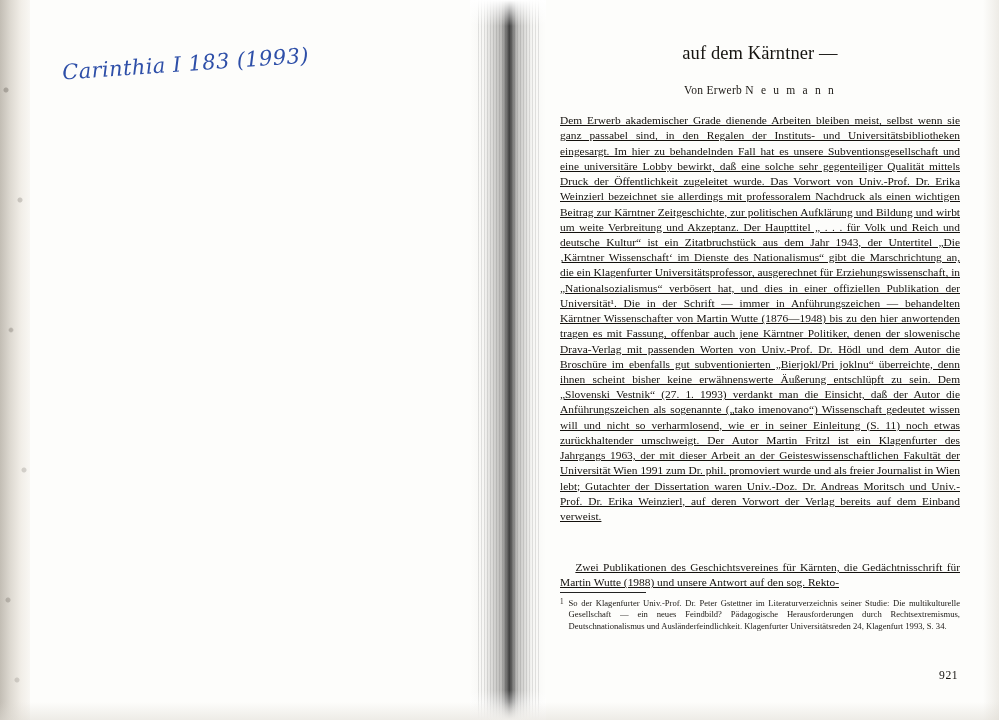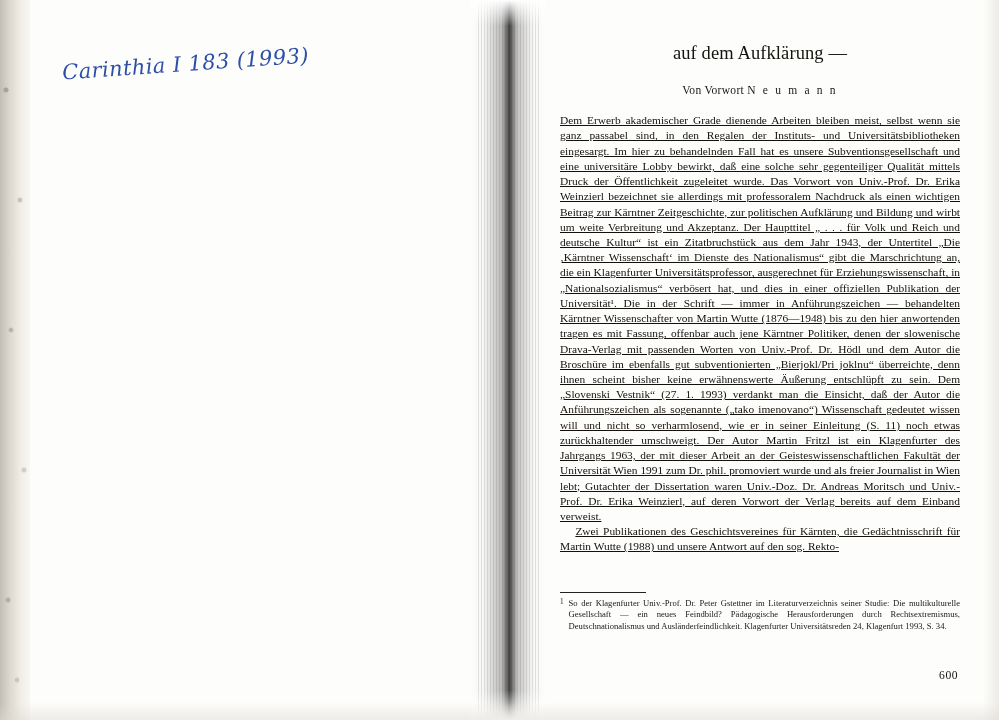--- a/index.html
+++ b/index.html
@@ -116,21 +116,21 @@
   .body {
     margin-top: 17px;
     font-size: 11.4px;
     line-height: 1.335;
     text-align: justify;
     color: #14110d;
     hyphens: manual;
     text-decoration: underline;
   }
   .body p { margin: 0; }
-  .body p + p { text-indent: 1.35em; }
+  .body p + p { text-indent: 1.35em; margin-top: 36px; }
 
   .footnote-wrap {
     position: absolute;
     left: 0;
     bottom: 58px;
     width: 400px;
   }
   .fn-rule {
     width: 86px;
     height: 1px;
@@ -178,39 +178,39 @@
   <div class="gutter"></div>
   <div class="gutter-streaks"></div>
   <div class="gutter-top-fade"></div>
   <div class="gutter-bottom-fade"></div>
 
   <div class="handwriting">Carinthia I 183 (1993)</div>
 
   <div class="page-right">
 
     <h1 class="title">
-      <span class="tline">auf dem Aufklärung —</span>
+      <span class="tline">auf dem Kärntner —</span>
     </h1>
 
     <div class="byline">
-      <span>Von Vorwort</span>
+      <span>Von Erwerb</span>
       <span class="sp">N e u m a n n</span>
     </div>
 
     <div class="body">
       <p>Dem Erwerb akademischer Grade dienende Arbeiten bleiben meist, selbst wenn sie ganz passabel sind, in den Regalen der Instituts- und Universitätsbibliotheken eingesargt. Im hier zu behandelnden Fall hat es unsere Subventionsgesellschaft und eine universitäre Lobby bewirkt, daß eine solche sehr gegenteiliger Qualität mittels Druck der Öffentlichkeit zugeleitet wurde. Das Vorwort von Univ.-Prof. Dr. Erika Weinzierl bezeichnet sie allerdings mit professoralem Nachdruck als einen wichtigen Beitrag zur Kärntner Zeitgeschichte, zur politischen Aufklärung und Bildung und wirbt um weite Verbreitung und Akzeptanz. Der Haupttitel „ . . . für Volk und Reich und deutsche Kultur“ ist ein Zitatbruchstück aus dem Jahr 1943, der Untertitel „Die ‚Kärntner Wissenschaft‘ im Dienste des Nationalismus“ gibt die Marschrichtung an, die ein Klagenfurter Universitätsprofessor, ausgerechnet für Erziehungswissenschaft, in „Nationalsozialismus“ verbösert hat, und dies in einer offiziellen Publikation der Universität¹. Die in der Schrift — immer in Anführungszeichen — behandelten Kärntner Wissenschafter von Martin Wutte (1876—1948) bis zu den hier anwortenden tragen es mit Fassung, offenbar auch jene Kärntner Politiker, denen der slowenische Drava-Verlag mit passenden Worten von Univ.-Prof. Dr. Hödl und dem Autor die Broschüre im ebenfalls gut subventionierten „Bierjokl/Pri joklnu“ überreichte, denn ihnen scheint bisher keine erwähnenswerte Äußerung entschlüpft zu sein. Dem „Slovenski Vestnik“ (27. 1. 1993) verdankt man die Einsicht, daß der Autor die Anführungszeichen als sogenannte („tako imenovano“) Wissenschaft gedeutet wissen will und nicht so verharmlosend, wie er in seiner Einleitung (S. 11) noch etwas zurückhaltender umschweigt. Der Autor Martin Fritzl ist ein Klagenfurter des Jahrgangs 1963, der mit dieser Arbeit an der Geisteswissenschaftlichen Fakultät der Universität Wien 1991 zum Dr. phil. promoviert wurde und als freier Journalist in Wien lebt; Gutachter der Dissertation waren Univ.-Doz. Dr. Andreas Moritsch und Univ.-Prof. Dr. Erika Weinzierl, auf deren Vorwort der Verlag bereits auf dem Einband verweist.</p>
       <p>Zwei Publikationen des Geschichtsvereines für Kärnten, die Gedächtnisschrift für Martin Wutte (1988) und unsere Antwort auf den sog. Rekto-</p>
     </div>
 
     <div class="footnote-wrap">
       <div class="fn-rule"></div>
       <div class="footnote">
         <sup class="fn-num">1</sup>
         <div class="fn-text">So der Klagenfurter Univ.-Prof. Dr. Peter Gstettner im Literaturverzeichnis seiner Studie: Die multikulturelle Gesellschaft — ein neues Feindbild? Pädagogische Herausforderungen durch Rechtsextremismus, Deutschnationalismus und Ausländerfeindlichkeit. Klagenfurter Universitätsreden 24, Klagenfurt 1993, S. 34.</div>
       </div>
     </div>
 
-    <div class="folio">600</div>
+    <div class="folio">921</div>
   </div>
 
   <div class="right-edge-tone"></div>
   <div class="bottom-tone"></div>
 </div>
 
 </body></html>

